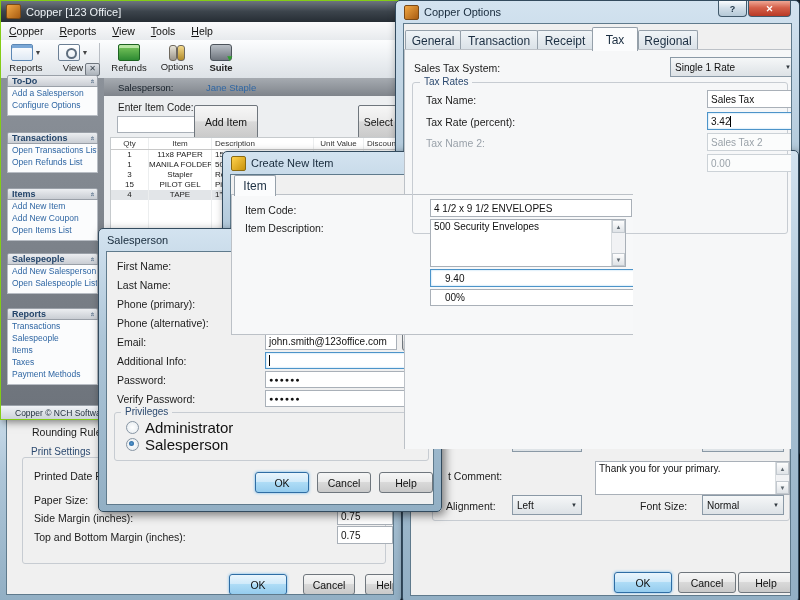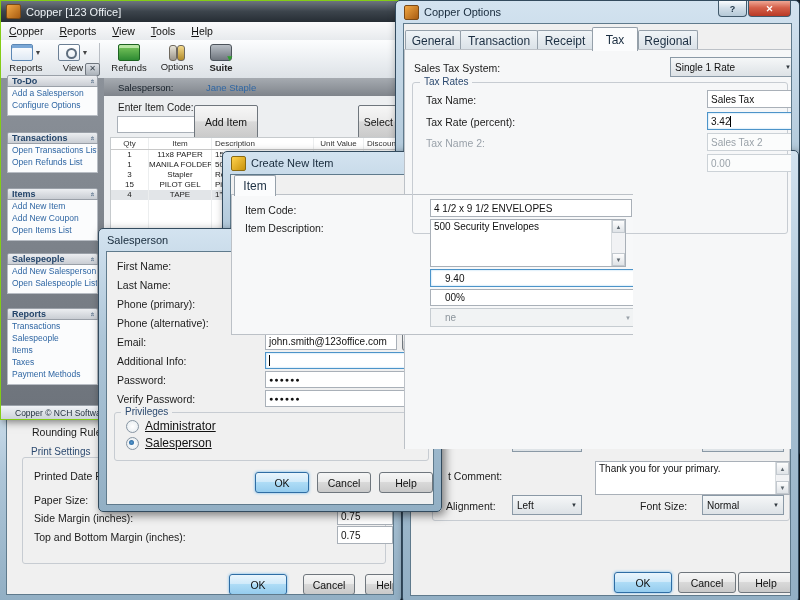--- a/index.html
+++ b/index.html
@@ -52,21 +52,21 @@
   .ta .txt{position:absolute;left:3px;top:1px;right:16px;}
   .vs{position:absolute;top:0;right:0;bottom:0;width:13px;background:#f1f2f4;border-left:1px solid #d8dcdf;}
   .vs .a{position:absolute;left:0;right:0;height:11px;display:flex;align-items:center;justify-content:center;
          font-size:6px;color:#5d666e;background:linear-gradient(#fdfdfd,#dfe3e7);border:1px solid #c3c9cf;}
   .vs .a.up{top:0;} .vs .a.dn{bottom:0;}
   .tab{position:absolute;font-size:12px;display:flex;align-items:center;justify-content:center;
        border:1px solid #95a0aa;border-bottom:none;border-radius:2px 2px 0 0;color:#1c2f42;
        background:linear-gradient(#f0f4f7,#d9e1e7);}
   .tab.act{background:#fbfcfd;z-index:3;}
   .tabpanel{position:absolute;border:1px solid #bcc1c7;background:#f6f7f8;z-index:1;}
-  .rad{position:absolute;display:flex;align-items:center;gap:6px;font-size:12px;color:#111;text-decoration:underline;}
+  .rad{position:absolute;display:flex;align-items:center;gap:6px;font-size:15px;color:#111;}
   .rad .c{width:11px;height:11px;border-radius:50%;border:1px solid #8795a3;
           background:radial-gradient(#ffffff,#e4eaee);position:relative;}
   .rad.on .c::after{content:"";position:absolute;left:2px;top:2px;width:5px;height:5px;border-radius:50%;
           background:radial-gradient(#5699d0,#1f5a92);}
 
   
   #mainwin{left:0;top:0;width:397px;height:418px;background:#78808a;border:1px solid #84cc16;
            position:absolute;overflow:hidden;box-shadow:2px 2px 8px rgba(0,0,0,.5);}
   #mtitle{position:absolute;left:0;top:0;right:0;height:21px;display:flex;align-items:center;padding-left:5px;
           background:linear-gradient(#6d767f 0%,#3c444c 50%,#262d34 100%);color:#eef3f7;font-size:11px;}
@@ -442,24 +442,20 @@
       <div class="ta" style="left:199px;top:44px;width:194px;height:46px;z-index:2;">
         <div class="txt">500 Security Envelopes</div>
         <div class="vs">
             <div class="a up">▲</div>
             <div class="a dn">▼</div>
           </div>
       </div>
 
       <div class="tf focus indent" style="left:199px;top:94px;width:194px;height:16px;z-index:2;">9.40</div>
       <div class="tf indent" style="left:199px;top:114px;width:194px;height:15px;z-index:2;">00%</div>
-      <div class="dd dis indent" style="left:199px;top:133px;width:186px;height:17px;padding-left:14px;z-index:2;">
-        <span>ne</span>
-          <span class="arr">▼</span>
-      </div>
 
       <div class="b7 def" style="left:218px;top:164px;width:57px;height:19px;">OK</div>
       <div class="b7" style="left:284px;top:164px;width:57px;height:19px;">Cancel</div>
       <div class="b7" style="left:349px;top:164px;width:54px;height:19px;">Help</div>
     </div>
   </div>
 
   <div class="win" style="left:98px;top:228px;width:342px;height:282px;">
     <div class="tbar">
       <span>Salesperson</span>

